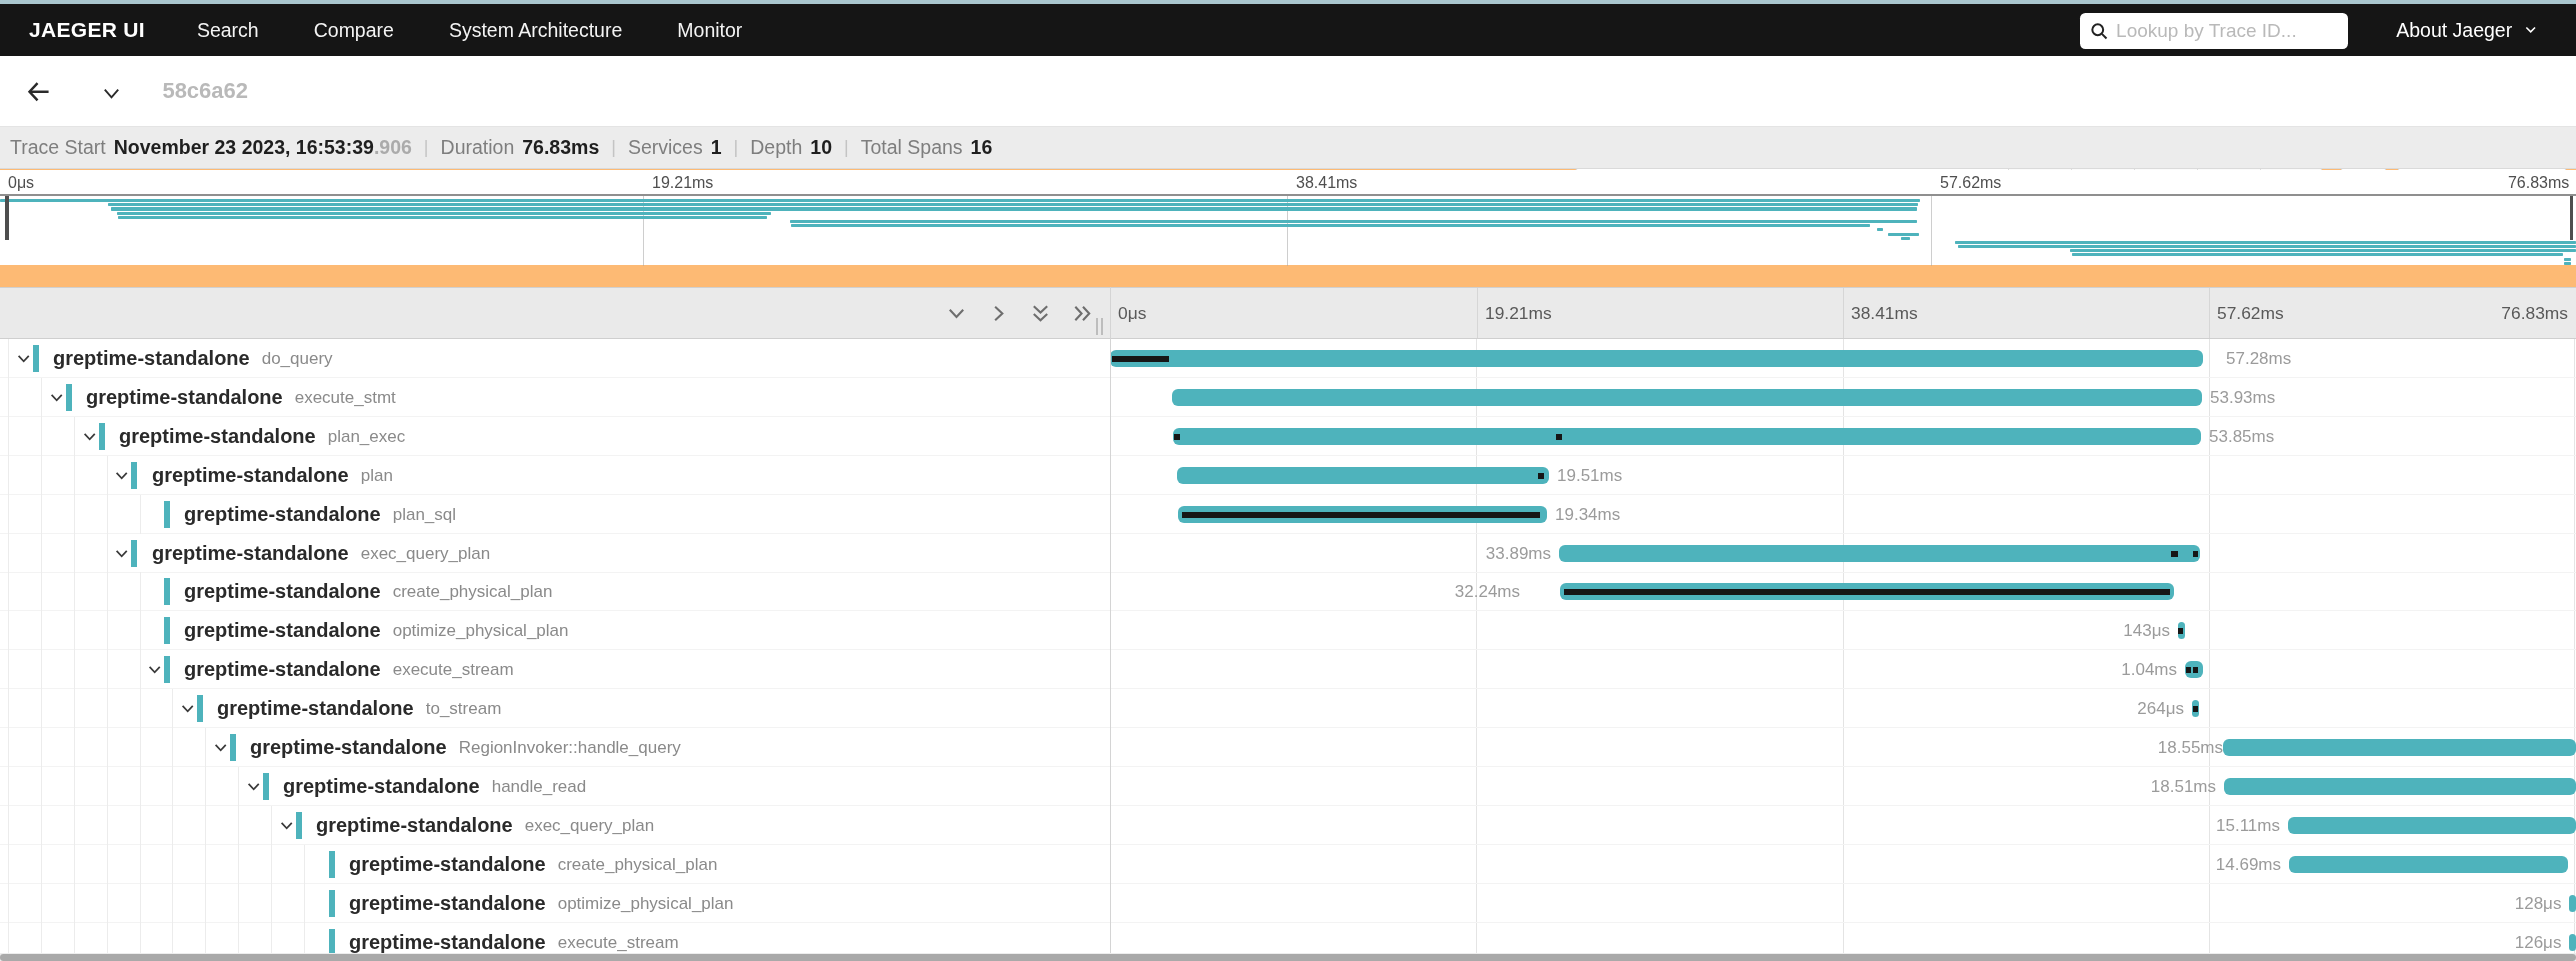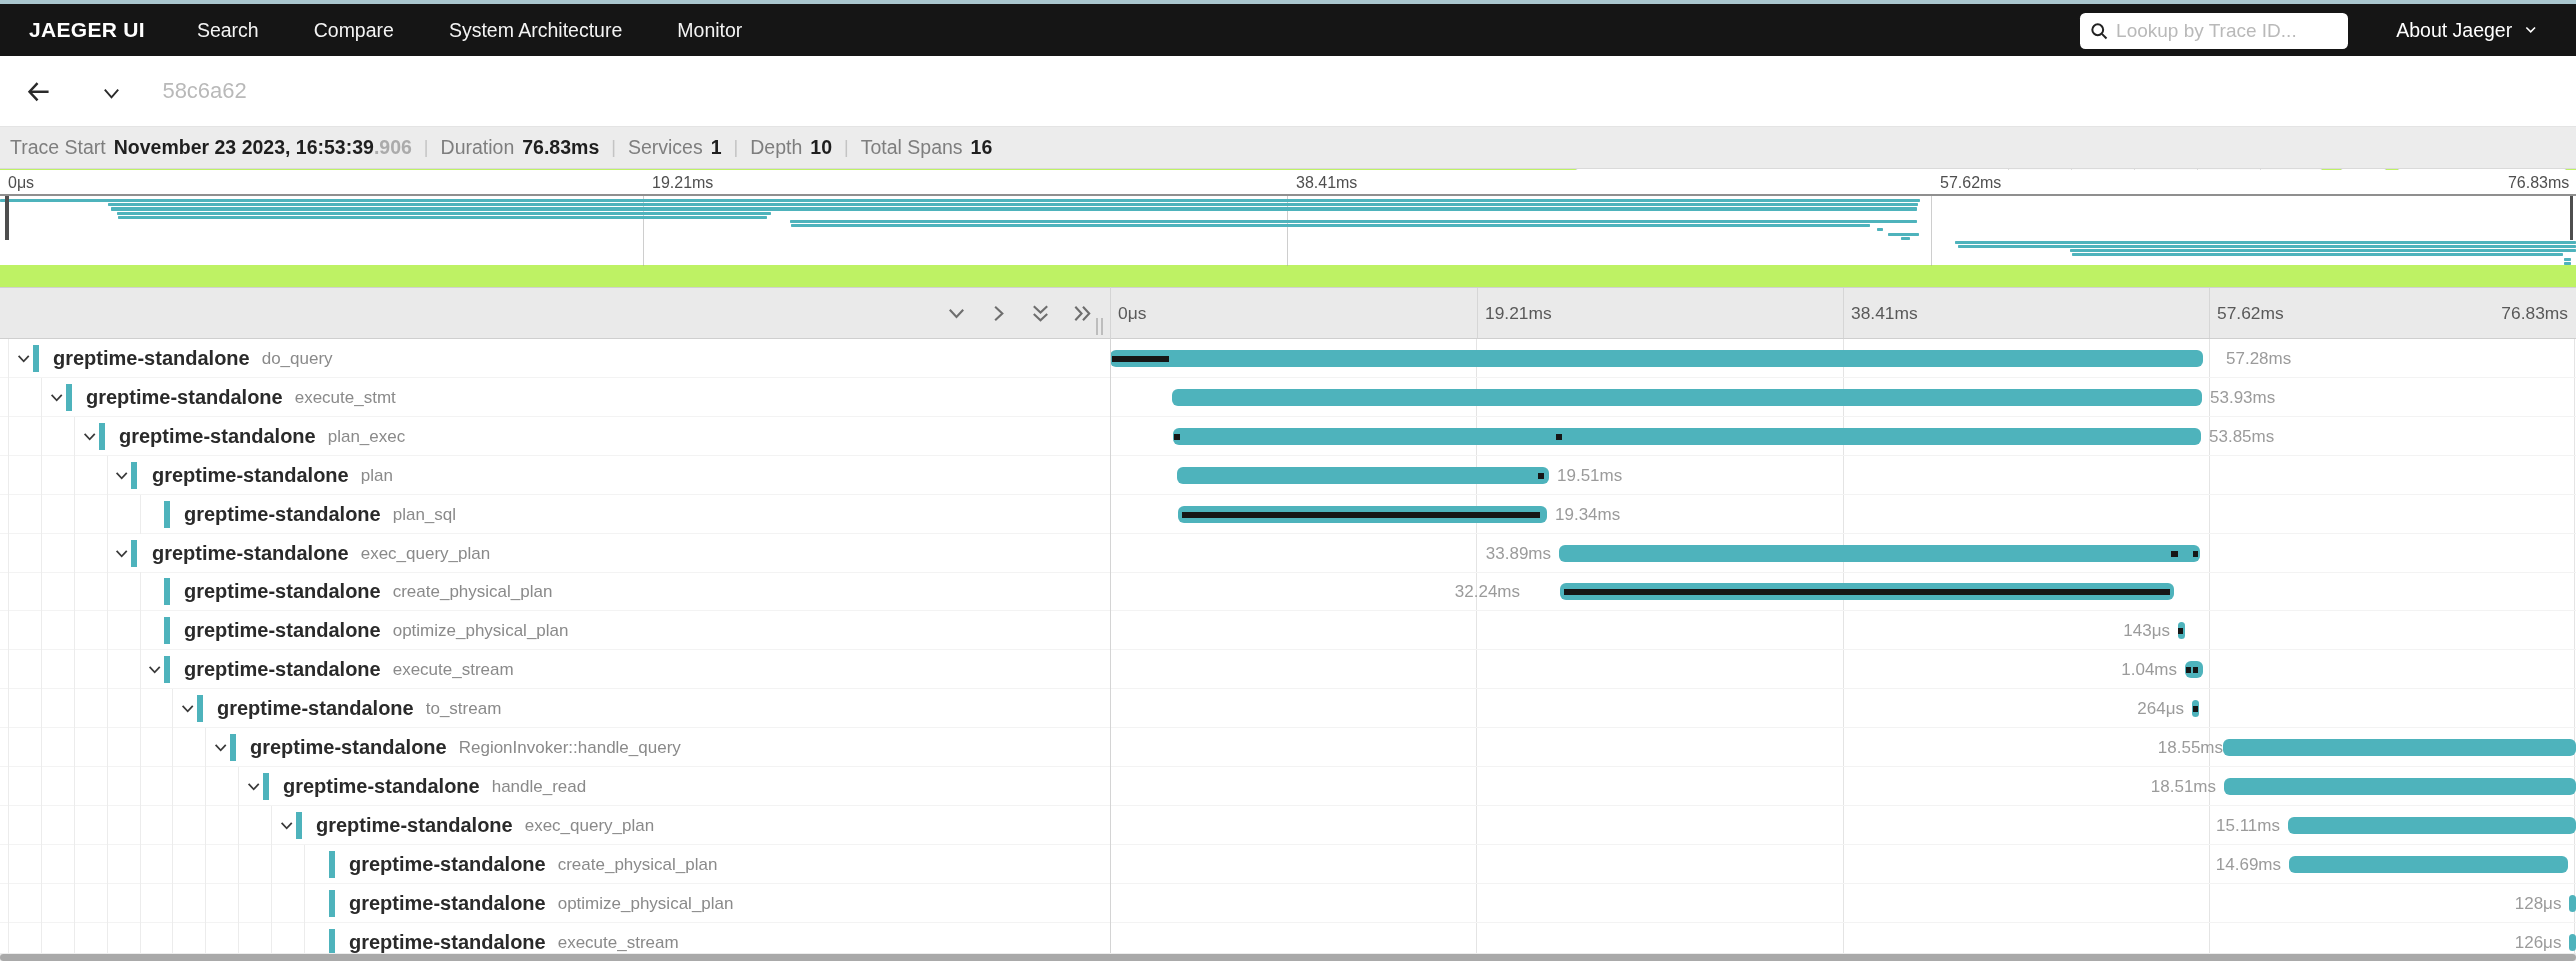--- a/index.html
+++ b/index.html
@@ -1,18 +1,18 @@
 <!DOCTYPE html>
 <html style="font-size:10.7px"><head>
 <meta charset="utf-8">
 <style>
   * { margin:0; padding:0; box-sizing:border-box; }
   html,body { width:2576px; height:962px; overflow:hidden; background:#fff;
     font-family:"Liberation Sans", sans-serif; }
-  #app { position:relative; width:2576px; height:962px; background:#bef264; }
+  #app { position:relative; width:2576px; height:962px; background:#fdba74; }
 
   
   .top-strip { position:absolute; left:0; top:0; width:100%; height:4px; background:#a9c6ce; }
   .navbar { position:absolute; left:0; top:4px; width:100%; height:52px; background:#151515;
     display:flex; align-items:center; padding-left:29px; }
   .brand { color:#fff; font-weight:bold; font-size:21px; margin-right:52px; letter-spacing:0.3px; }
   .nav-item { color:#f4f4f4; font-size:19.5px; margin-right:55px; cursor:pointer; white-space:nowrap; }
   .nav-search { position:absolute; top:9.4px; right:228px; width:268px; height:36px; background:#fff;
     border-radius:5.4px; display:flex; align-items:center; padding:0 9.4px; }
   .nav-search svg { flex:0 0 auto; margin-right:6.7px; }
@@ -23,21 +23,21 @@
     color:#fff; font-size:19.5px; gap:9.4px; cursor:pointer; }
 
   
   .title-bar { position:absolute; left:0; top:56px; width:100%; height:71px; background:#fff;
     border-bottom:1.3px solid #e4e4e4; }
   .back-btn { position:absolute; left:23px; top:20px; width:32px; height:32px; font-size:28px;
     color:#2a2a2a; display:flex; align-items:center; justify-content:center; cursor:pointer; }
   .title-chevron { position:absolute; left:98px; top:25.5px; cursor:pointer; }
   .trace-title { position:absolute; left:149px; top:0; height:70px; display:flex; align-items:center; }
   .trace-title .t { font-size:27.5px; font-weight:bold; color:#41414b; }
-  .trace-title .id { font-size:22px; color:#b9b9b9; font-weight:normal; margin-left:13.4px;text-align:right; }
+  .trace-title .id { font-size:22px; color:#b9b9b9; font-weight:bold; margin-left:13.4px;text-align:right; }
   .find-wrap { position:absolute; left:1575px; top:74px; height:42px; display:flex; }
   .find-input { width:433px; height:42px; border:1.3px solid #dcdcdc; border-right:none;
     border-radius:5.4px 0 0 5.4px; font-size:19.5px; color:#333; padding:0 13.4px; outline:none;
     font-family:inherit; }
   .find-input::placeholder { color:#c9c9c9; }
   .find-btn { width:63px; height:42px; border:1.3px solid #dcdcdc; border-right:none;
     background:#fbfbfb; display:flex; align-items:center; justify-content:center; cursor:pointer; }
   .find-btn:last-child { border-right:1.3px solid #dcdcdc; border-radius:0 5.4px 5.4px 0; }
   .cmd-btn { position:absolute; left:2340px; top:74px; width:47px; height:42px;
     border:1.3px solid #dcdcdc; border-radius:5.4px; background:#fff; font-size:27px; color:#1c1c1c;

